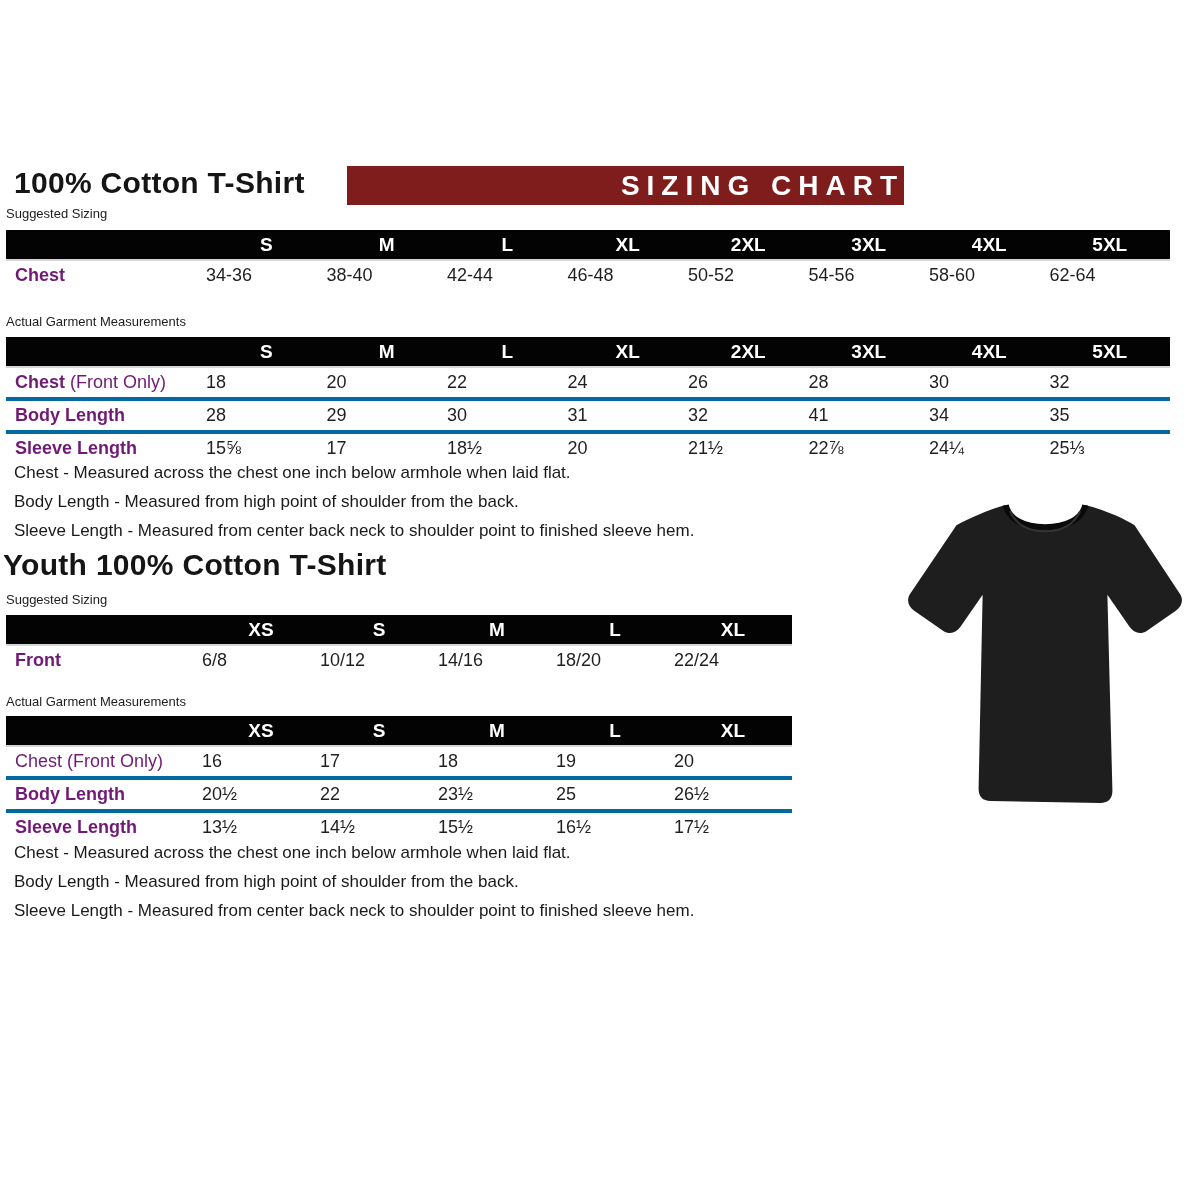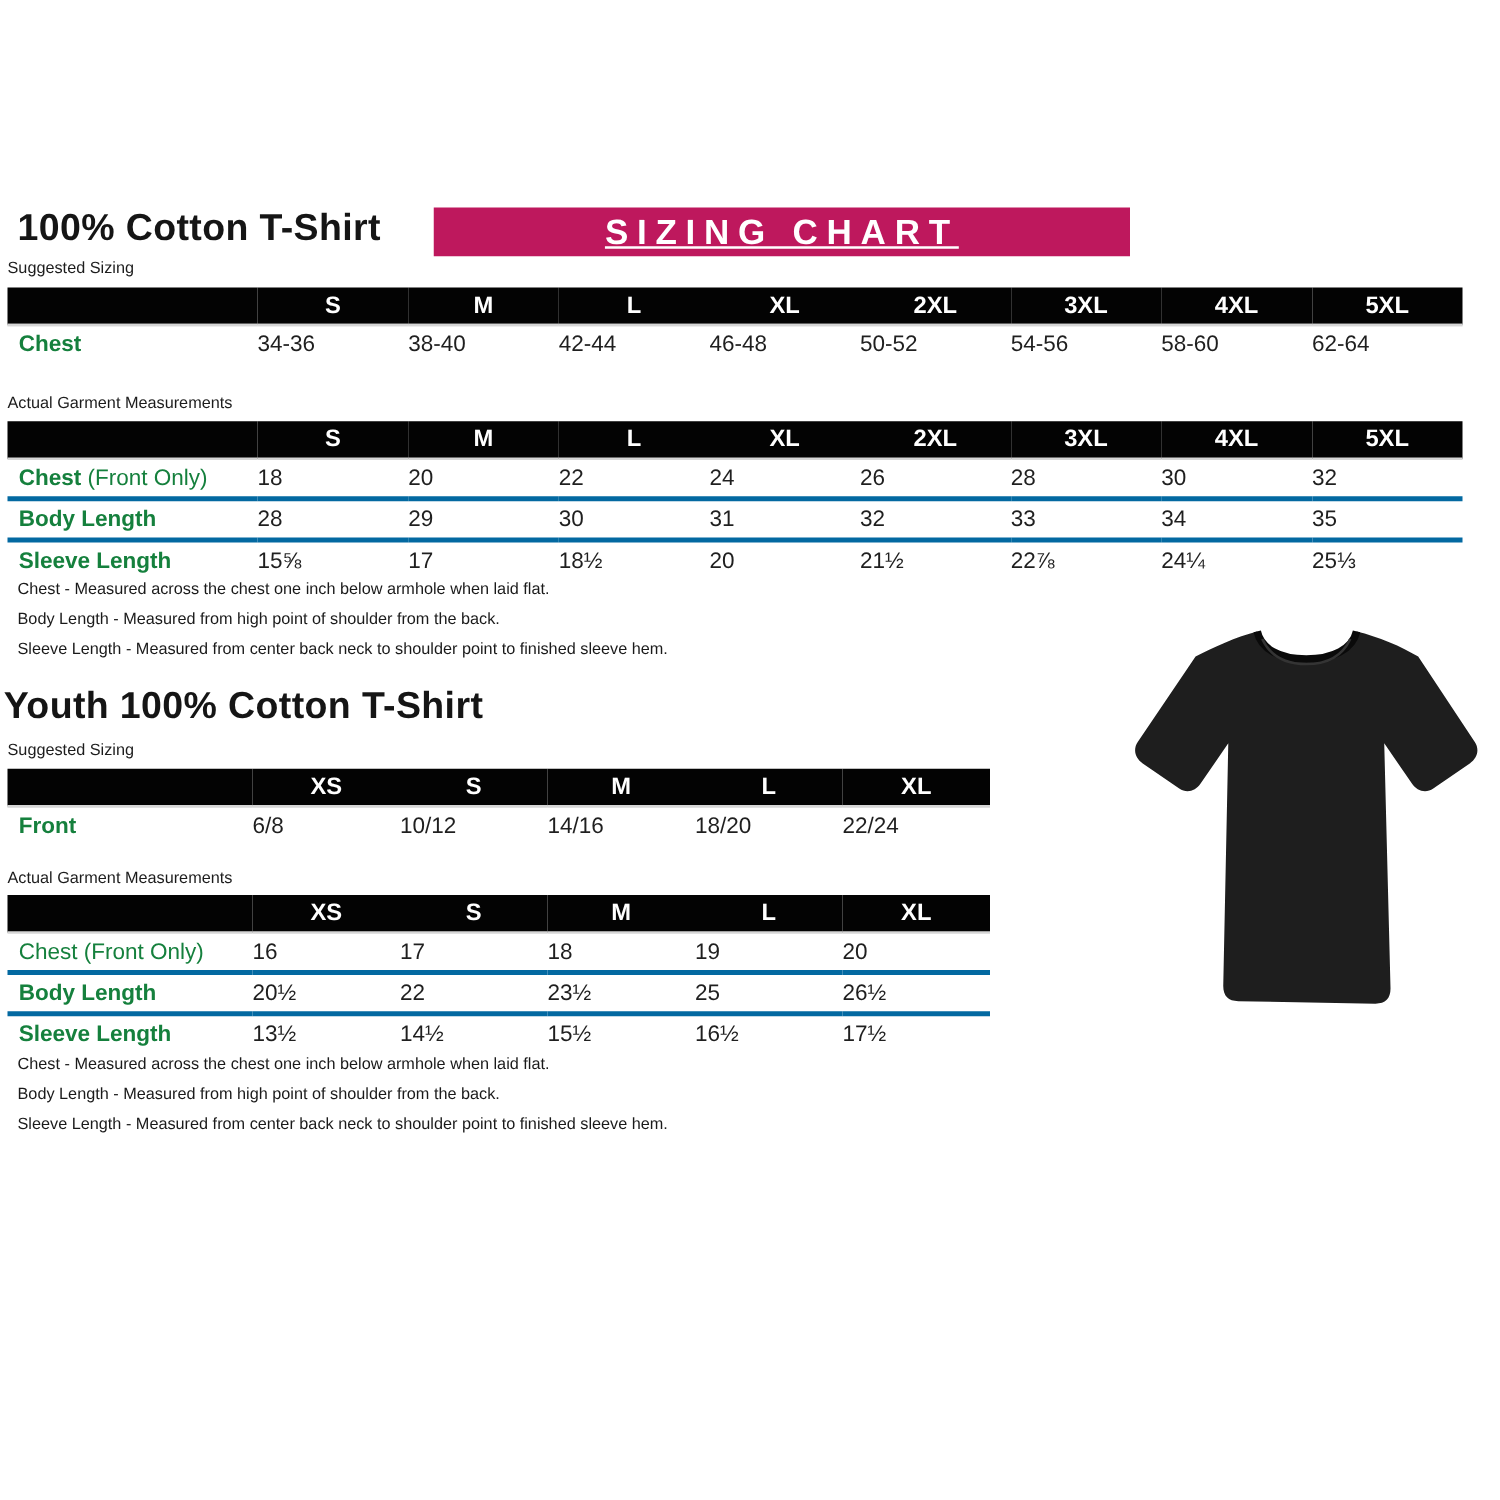--- a/index.html
+++ b/index.html
@@ -1,31 +1,31 @@
 <!DOCTYPE html>
 <html><head>
 <meta charset="utf-8">
 <style>
   html,body{margin:0;padding:0;background:#fff;}
   .sheet{position:relative;width:1200px;height:1200px;background:#ffffff;
          font-family:"Liberation Sans",sans-serif;color:#111;overflow:hidden;}
   .abs{position:absolute;}
   .title{font-size:30px;font-weight:700;letter-spacing:.3px;color:#151515;}
-  .banner{background:#be185d;color:#fff;text-align:center;font-weight:700;
-          font-size:28px;letter-spacing:7px;line-height:39px;height:39px;text-decoration:underline;}
+  .banner{background:#7f1d1d;color:#fff;text-align:right;font-weight:700;
+          font-size:28px;letter-spacing:7px;line-height:39px;height:39px;}
   .seclabel{font-size:13px;color:#1c1c1c;}
   table.sz{border-collapse:collapse;table-layout:fixed;}
   table.sz thead th{background:#030303;color:#fff;font-size:19px;font-weight:700;
           height:29px;text-align:center;padding:0;border-bottom:2px solid #d6d6d6;}
   table.sz thead th.lblh{text-align:left;}
   table.sz tbody td{font-size:18px;height:29px;text-align:left;color:#1f1f1f;padding:0;}
-  table.sz tbody td.lbl{text-align:left;padding-left:9px;font-weight:700;color:#15803d;}
+  table.sz tbody td.lbl{text-align:left;padding-left:9px;font-weight:700;color:#701a75;}
   table.actual tbody tr+tr td{border-top:4px solid #0369a1;}
   .sfx,.plain{font-weight:400;}
-  .notes div{font-size:13px;color:#1a1a1a;margin-bottom:9px;white-space:nowrap;}
+  .notes div{font-size:17px;color:#1a1a1a;margin-bottom:9px;white-space:nowrap;}
 </style>
 </head>
 <body>
 
 <div class="sheet">
 
   <div class="abs title" style="left:14px;top:166px;">100% Cotton T-Shirt</div>
 
   <div class="abs banner" style="left:347px;top:166px;width:557px;">SIZING CHART</div>
 
@@ -96,21 +96,21 @@
         <td>30</td>
         <td>32</td>
       </tr>
       <tr>
         <td class="lbl">Body Length</td>
         <td>28</td>
         <td>29</td>
         <td>30</td>
         <td>31</td>
         <td>32</td>
-        <td>33</td>
+        <td>41</td>
         <td>34</td>
         <td>35</td>
       </tr>
       <tr>
         <td class="lbl">Sleeve Length</td>
         <td>15⅝</td>
         <td>17</td>
         <td>18½</td>
         <td>20</td>
         <td>21½</td>

